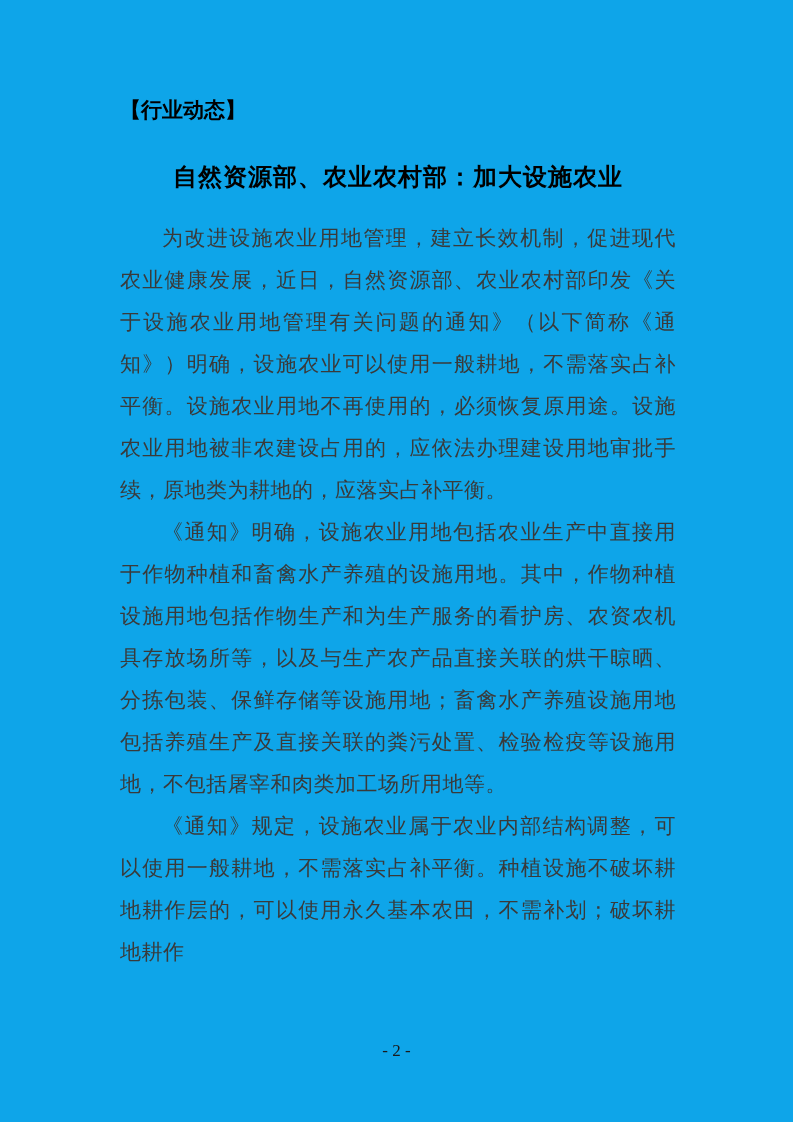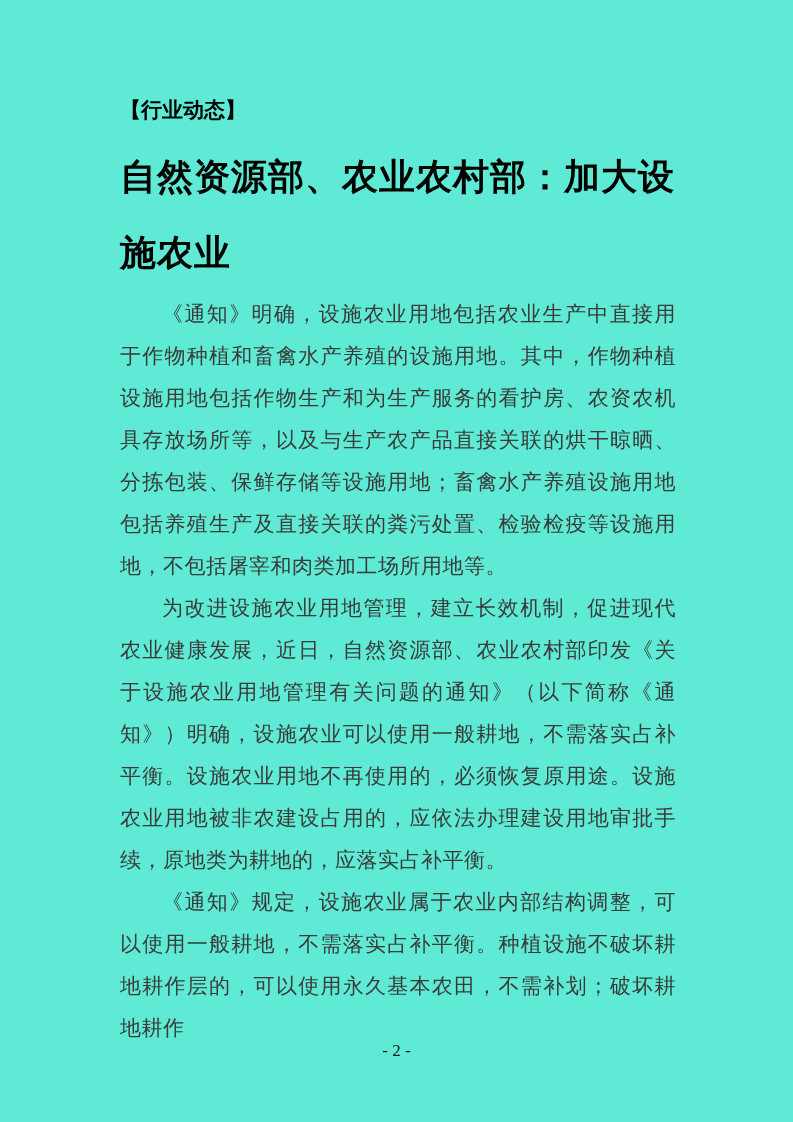--- a/index.html
+++ b/index.html
@@ -4,21 +4,21 @@
 <style>
   html, body {
     margin: 0;
     padding: 0;
     background: #ffffff;
   }
   .page {
     position: relative;
     width: 793px;
     height: 1122px;
-    background: #5eead4;
+    background: #0ea5e9;
     overflow: hidden;
     font-family: "Liberation Serif", "DejaVu Serif", serif;
   }
   .content {
     position: absolute;
     left: 120px;
     top: 0;
     width: 556px;
     padding-top: 97px;
   }
@@ -27,23 +27,23 @@
     font-weight: 700;
     font-size: 21px;
     line-height: 26px;
     color: #000000;
     text-align: left;
   }
   .article-title {
     margin-top: 16px;
     font-family: "Liberation Serif", "DejaVu Serif", serif;
     font-weight: 700;
-    font-size: 36px;
+    font-size: 24px;
     line-height: 76px;
-    text-align: left;
+    text-align: center;
     color: #000000;
     letter-spacing: 1px;
   }
   .body-text {
     margin-top: 2px;
   }
   .body-text p {
     margin: 0;
     font-family: "Liberation Serif", "DejaVu Serif", serif;
     font-size: 21px;
@@ -71,21 +71,21 @@
 <div class="page">
   <div class="content">
 
     <div class="section-tag">【行业动态】</div>
 
     <div class="article-title">
       <div>自然资源部、农业农村部：加大设施农业</div>
     </div>
 
     <div class="body-text">
+      <p>为改进设施农业用地管理，建立长效机制，促进现代农业健康发展，近日，自然资源部、农业农村部印发《关于设施农业用地管理有关问题的通知》（以下简称《通知》）明确，设施农业可以使用一般耕地，不需落实占补平衡。设施农业用地不再使用的，必须恢复原用途。设施农业用地被非农建设占用的，应依法办理建设用地审批手续，原地类为耕地的，应落实占补平衡。</p>
       <p>《通知》明确，设施农业用地包括农业生产中直接用于作物种植和畜禽水产养殖的设施用地。其中，作物种植设施用地包括作物生产和为生产服务的看护房、农资农机具存放场所等，以及与生产农产品直接关联的烘干晾晒、分拣包装、保鲜存储等设施用地；畜禽水产养殖设施用地包括养殖生产及直接关联的粪污处置、检验检疫等设施用地，不包括屠宰和肉类加工场所用地等。</p>
-      <p>为改进设施农业用地管理，建立长效机制，促进现代农业健康发展，近日，自然资源部、农业农村部印发《关于设施农业用地管理有关问题的通知》（以下简称《通知》）明确，设施农业可以使用一般耕地，不需落实占补平衡。设施农业用地不再使用的，必须恢复原用途。设施农业用地被非农建设占用的，应依法办理建设用地审批手续，原地类为耕地的，应落实占补平衡。</p>
       <p>《通知》规定，设施农业属于农业内部结构调整，可以使用一般耕地，不需落实占补平衡。种植设施不破坏耕地耕作层的，可以使用永久基本农田，不需补划；破坏耕地耕作</p>
     </div>
 
   </div>
 
   <div class="page-number">- 2 -</div>
 </div>
 
 </body></html>

